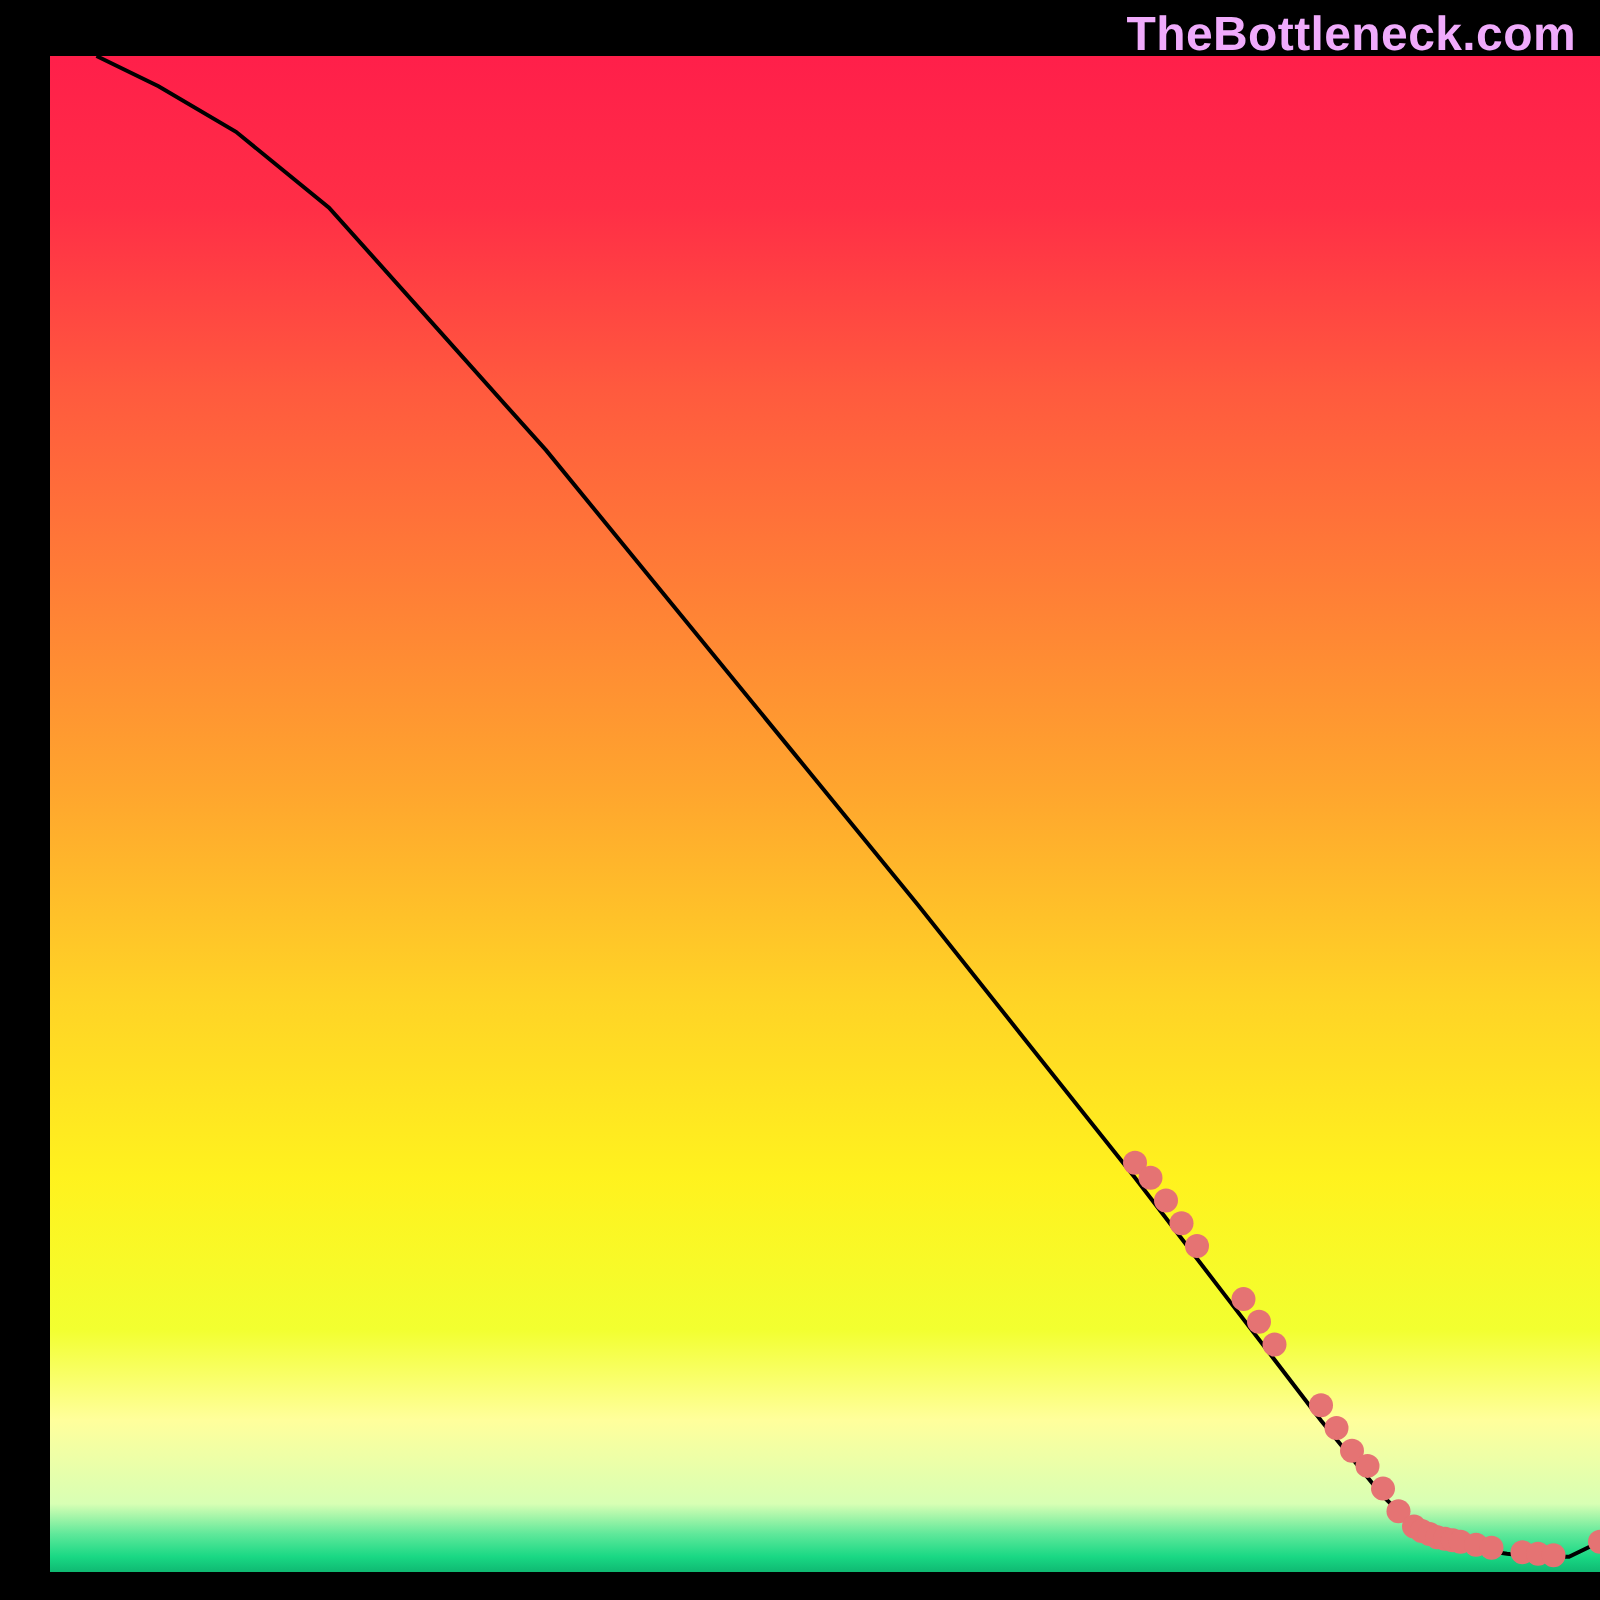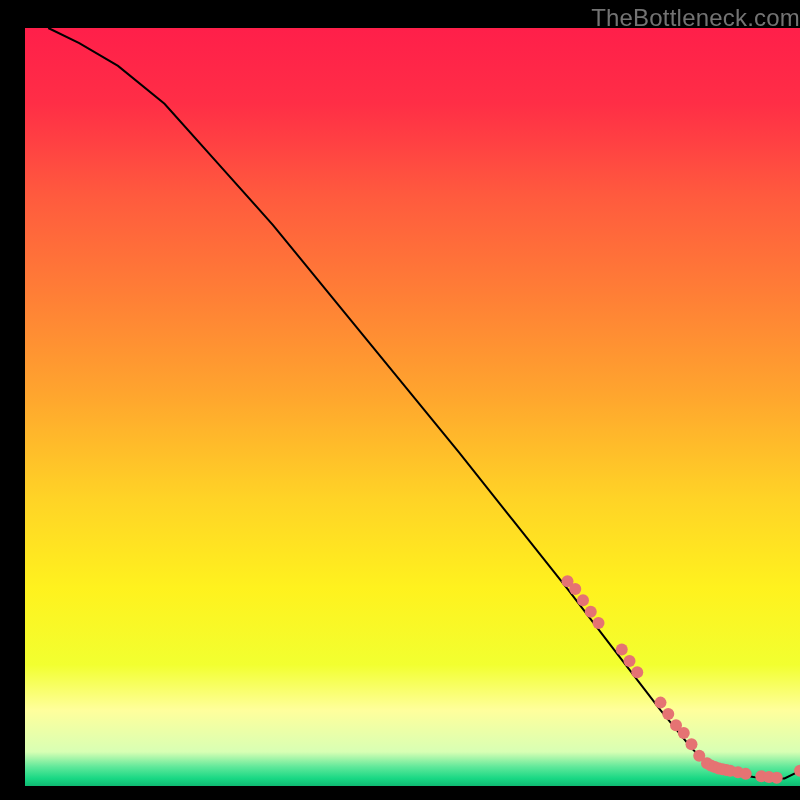--- a/index.html
+++ b/index.html
@@ -13,24 +13,24 @@
   }
   .stage {
     position: relative;
     width: 800px;
     height: 800px;
     background: #000;
   }
   .watermark {
     position: absolute;
     top: 4px;
-    right: 0;
+    right: 12px;
     font-size: 24px;
-    font-weight: 400;
-    color: #737373;
+    font-weight: 700;
+    color: #f0abfc;
     letter-spacing: 0.2px;
     z-index: 5;
   }
   svg.plot {
     position: absolute;
     left: 0;
     top: 0;
     width: 800px;
     height: 800px;
   }

